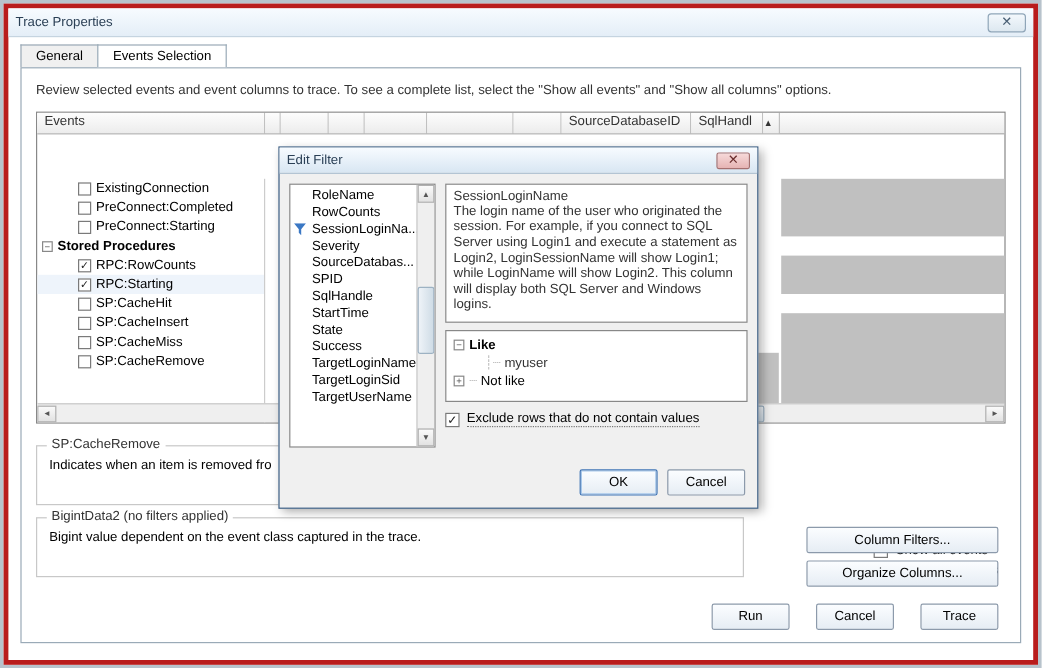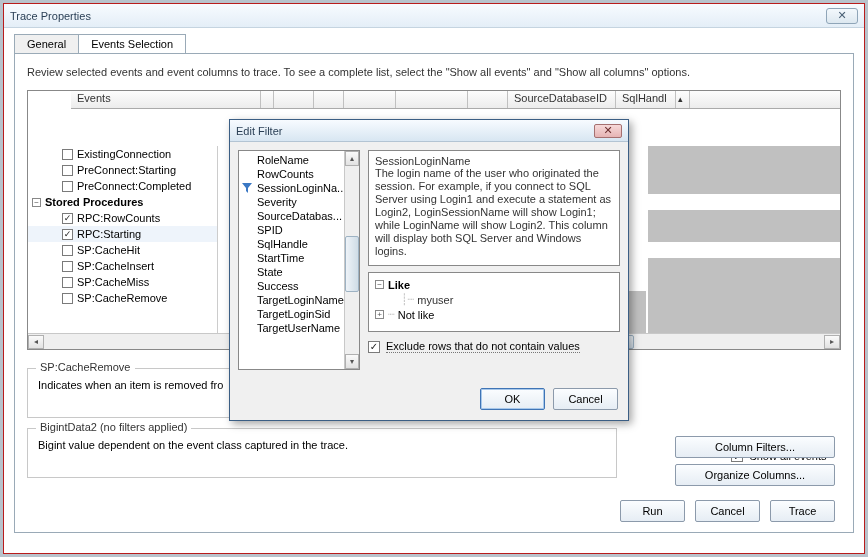--- a/index.html
+++ b/index.html
@@ -1,27 +1,27 @@
 <!DOCTYPE html>
 <html><head>
 <meta charset="utf-8">
 <style>
   * { box-sizing: border-box; font-family: "Segoe UI", Tahoma, sans-serif; font-size: 11px; }
   body { margin: 0; background: #b8c3cc; padding: 3px; }
-  .window { width: 862px; height: 551px; background: #fff; border: 1px solid #b91c1c; position: relative; }
+  .window { width: 862px; height: 551px; background: #fff; border: 4px solid #b91c1c; position: relative; }
   .titlebar { height: 24px; background: linear-gradient(#f7fbff,#e4eef7); display:flex; align-items:center; padding:0 6px; border-bottom:1px solid #c5d4e0; }
   .titlebar .title { color:#2a3f55; }
   .titlebar .close { margin-left:auto; width:32px; height:16px; border:1px solid #8fa5b8; border-radius:3px; background:linear-gradient(#f3f8fc,#dde8f0); display:flex; align-items:center; justify-content:center; color:#4a6075; font-size:10px; }
   .tabs { display:flex; margin:6px 0 0 10px; }
   .tab { padding:3px 12px; border:1px solid #9aaab7; border-bottom:none; background:#f0f0f0; margin-right:-1px; position:relative; }
   .tab.active { background:#fff; z-index:2; }
   .content { border:1px solid #9aaab7; margin:0 10px 10px 10px; padding:12px 12px 8px 12px; position:relative; height:480px; background:#fff; }
   .help { color:#333; margin-bottom:12px; }
   .grid { border:1px solid #888; height:260px; position:relative; overflow:hidden; background:#fff; }
-  .grid-head { display:flex; background:linear-gradient(#fdfdfd,#ececec); border-bottom:1px solid #aaa; height:18px;margin-left:43px; }
+  .grid-head { display:flex; background:linear-gradient(#fdfdfd,#ececec); border-bottom:1px solid #aaa; height:18px; }
   .gh { border-right:1px solid #c0c0c0; padding:1px 6px; white-space:nowrap; overflow:hidden; background:linear-gradient(#fdfdfd,#ececec); color:#333; }
   .gh.ev { width:190px; }
   .gh.cut { width:12px; }
   .gh.cut2 { width:40px; }
   .gh.cut3 { width:30px; }
   .gh.cut4 { width:52px; }
   .gh.cut5 { width:72px; }
   .gh.cut6 { width:40px; }
   .gh.sdb { width:108px; }
   .gh.sh { width:60px; }
@@ -41,21 +41,21 @@
   .hscroll .btn { width:16px; height:14px; border:1px solid #b0b0b0; background:linear-gradient(#fafafa,#e2e2e2); display:flex; align-items:center; justify-content:center; font-size:8px; color:#555;}
   .hscroll .track { flex:1; position:relative; height:14px; }
   .hscroll .thumb { position:absolute; top:0; height:14px; background:linear-gradient(#eef3f8,#cfdce6); border:1px solid #9db2c3; border-radius:2px; }
   .groupbox { border:1px solid #c8c8c8; padding:10px 10px 6px 10px; position:relative; margin-top:18px; }
   .groupbox .legend { position:absolute; top:-8px; left:8px; background:#fff; padding:0 4px; color:#333; }
   .chkline { display:flex; align-items:center; margin:4px 0; }
   .chkline .chk { width:12px; height:12px; border:1px solid #7a7a7a; margin-right:6px; display:inline-flex; align-items:center; justify-content:center; font-size:10px; color:#222; background:#fff; }
   .right-opts { position:absolute; right:18px; top:392px; }
   .btns-right { position:absolute; right:18px; bottom:46px; display:flex; flex-direction:column; gap:6px; }
   .winbtn { width:160px; height:22px; border:1px solid #8c9aab; background:linear-gradient(#fbfdff,#e6edf4); border-radius:2px; }
-  .footer { position:absolute; right:18px; bottom:10px; display:flex; gap:10px; }
+  .footer { position:absolute; right:18px; bottom:10px; display:flex; gap:22px; }
   .footer .winbtn, .dlg-foot .winbtn { width:65px; }
   
   .modal { position:absolute; left:225px; top:115px; width:400px; background:#f0f0f0; border:1px solid #3b5e84; box-shadow:3px 3px 8px rgba(0,0,0,.35); z-index:20; }
   .modal .mtitle { height:22px; background:linear-gradient(#f7fbff,#d8e6f2); display:flex; align-items:center; padding:0 6px; color:#2a3f55; border-bottom:1px solid #b3c4d3;}
   .modal .mtitle .mclose { margin-left:auto; width:28px; height:14px; border:1px solid #a57070; border-radius:2px; background:linear-gradient(#f6d9d9,#e6b4b4); display:flex; align-items:center; justify-content:center; font-size:9px; color:#6b2e2e;}
   .modal .mbody { padding:8px; display:flex; gap:8px; }
   .listbox { width:122px; height:220px; border:1px solid #888; background:#fff; overflow:hidden; position:relative; }
   .listbox .items { padding:2px 0; }
   .li { padding:1px 6px 1px 18px; white-space:nowrap; position:relative; }
   .li.sel { }
@@ -111,25 +111,25 @@
         <div class="gh sc">▴</div>
       </div>
       <div class="grid-body">
         <div class="tree-col" id="treecol">
             <div class="trow indent">
               <span class="chk"></span>
               <span class="lbl">ExistingConnection</span>
             </div>
             <div class="trow indent">
               <span class="chk"></span>
+              <span class="lbl">PreConnect:Completed</span>
+            </div>
+            <div class="trow indent">
+              <span class="chk"></span>
               <span class="lbl">PreConnect:Starting</span>
-            </div>
-            <div class="trow indent">
-              <span class="chk"></span>
-              <span class="lbl">PreConnect:Completed</span>
             </div>
             <div class="trow bold" style="padding-left: 4px;">
               <span class="exp">−</span>
               <span class="lbl">Stored Procedures</span>
             </div>
             <div class="trow indent">
               <span class="chk">✓</span>
               <span class="lbl">RPC:RowCounts</span>
             </div>
             <div class="trow indent sel">

